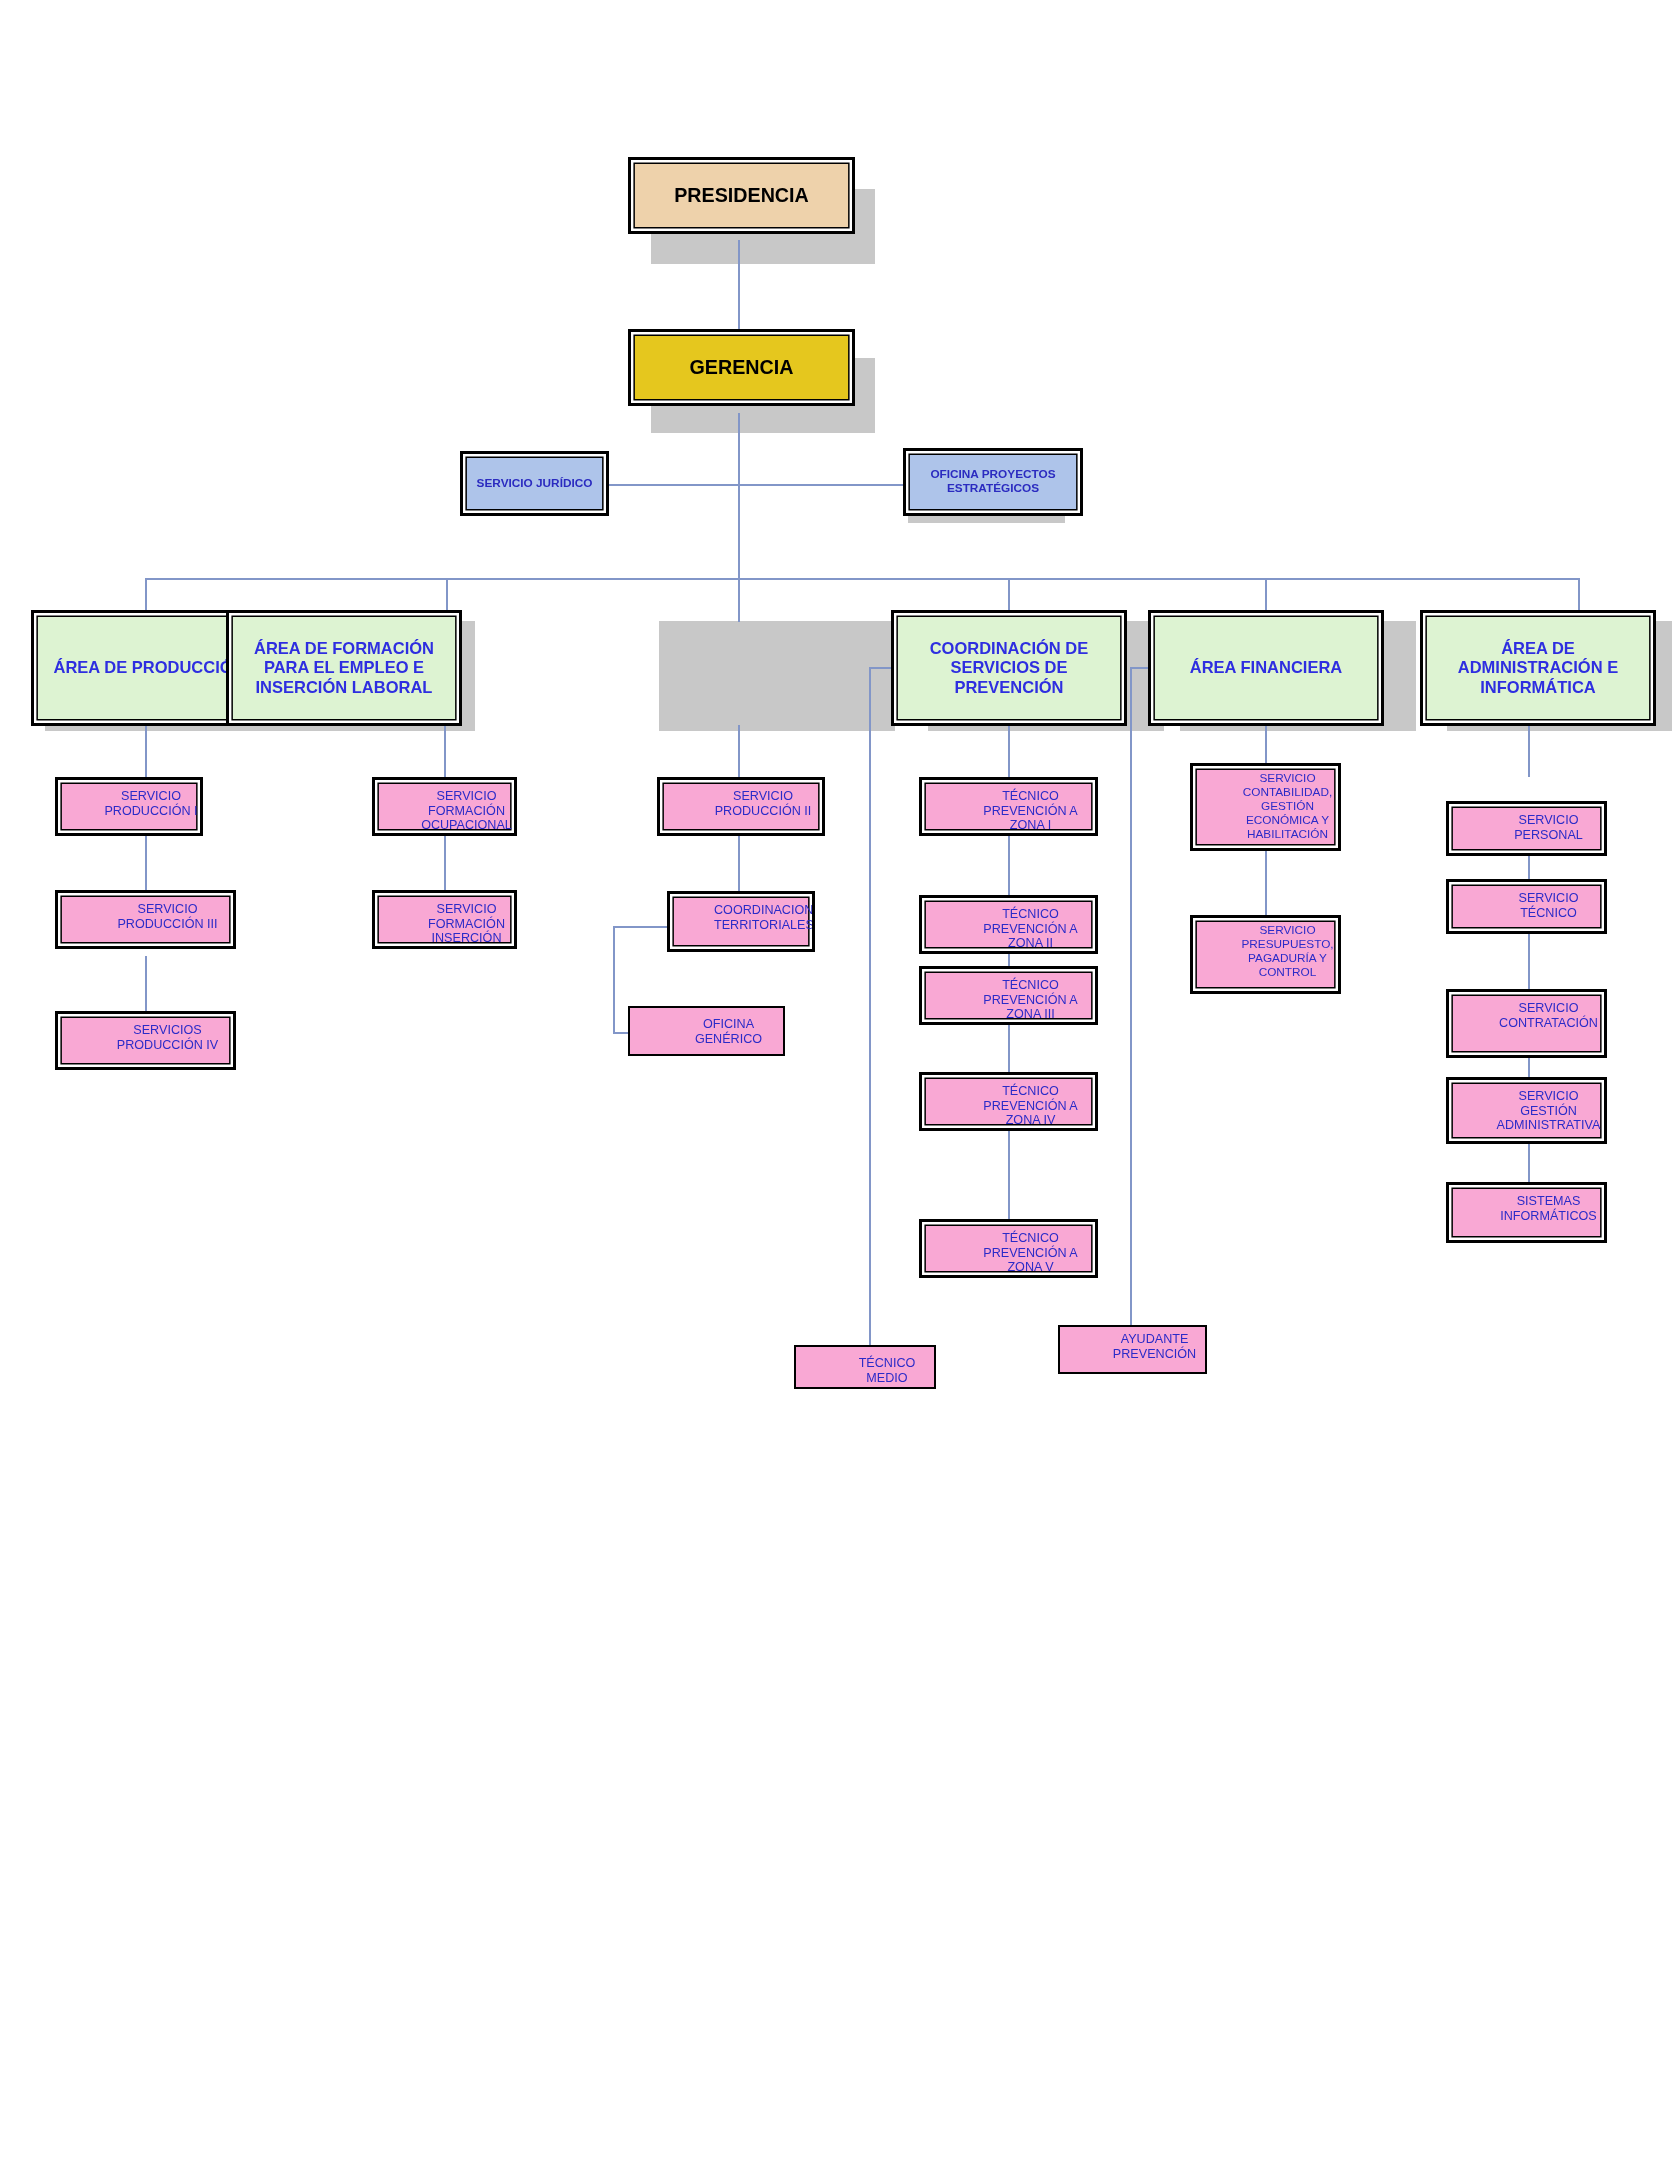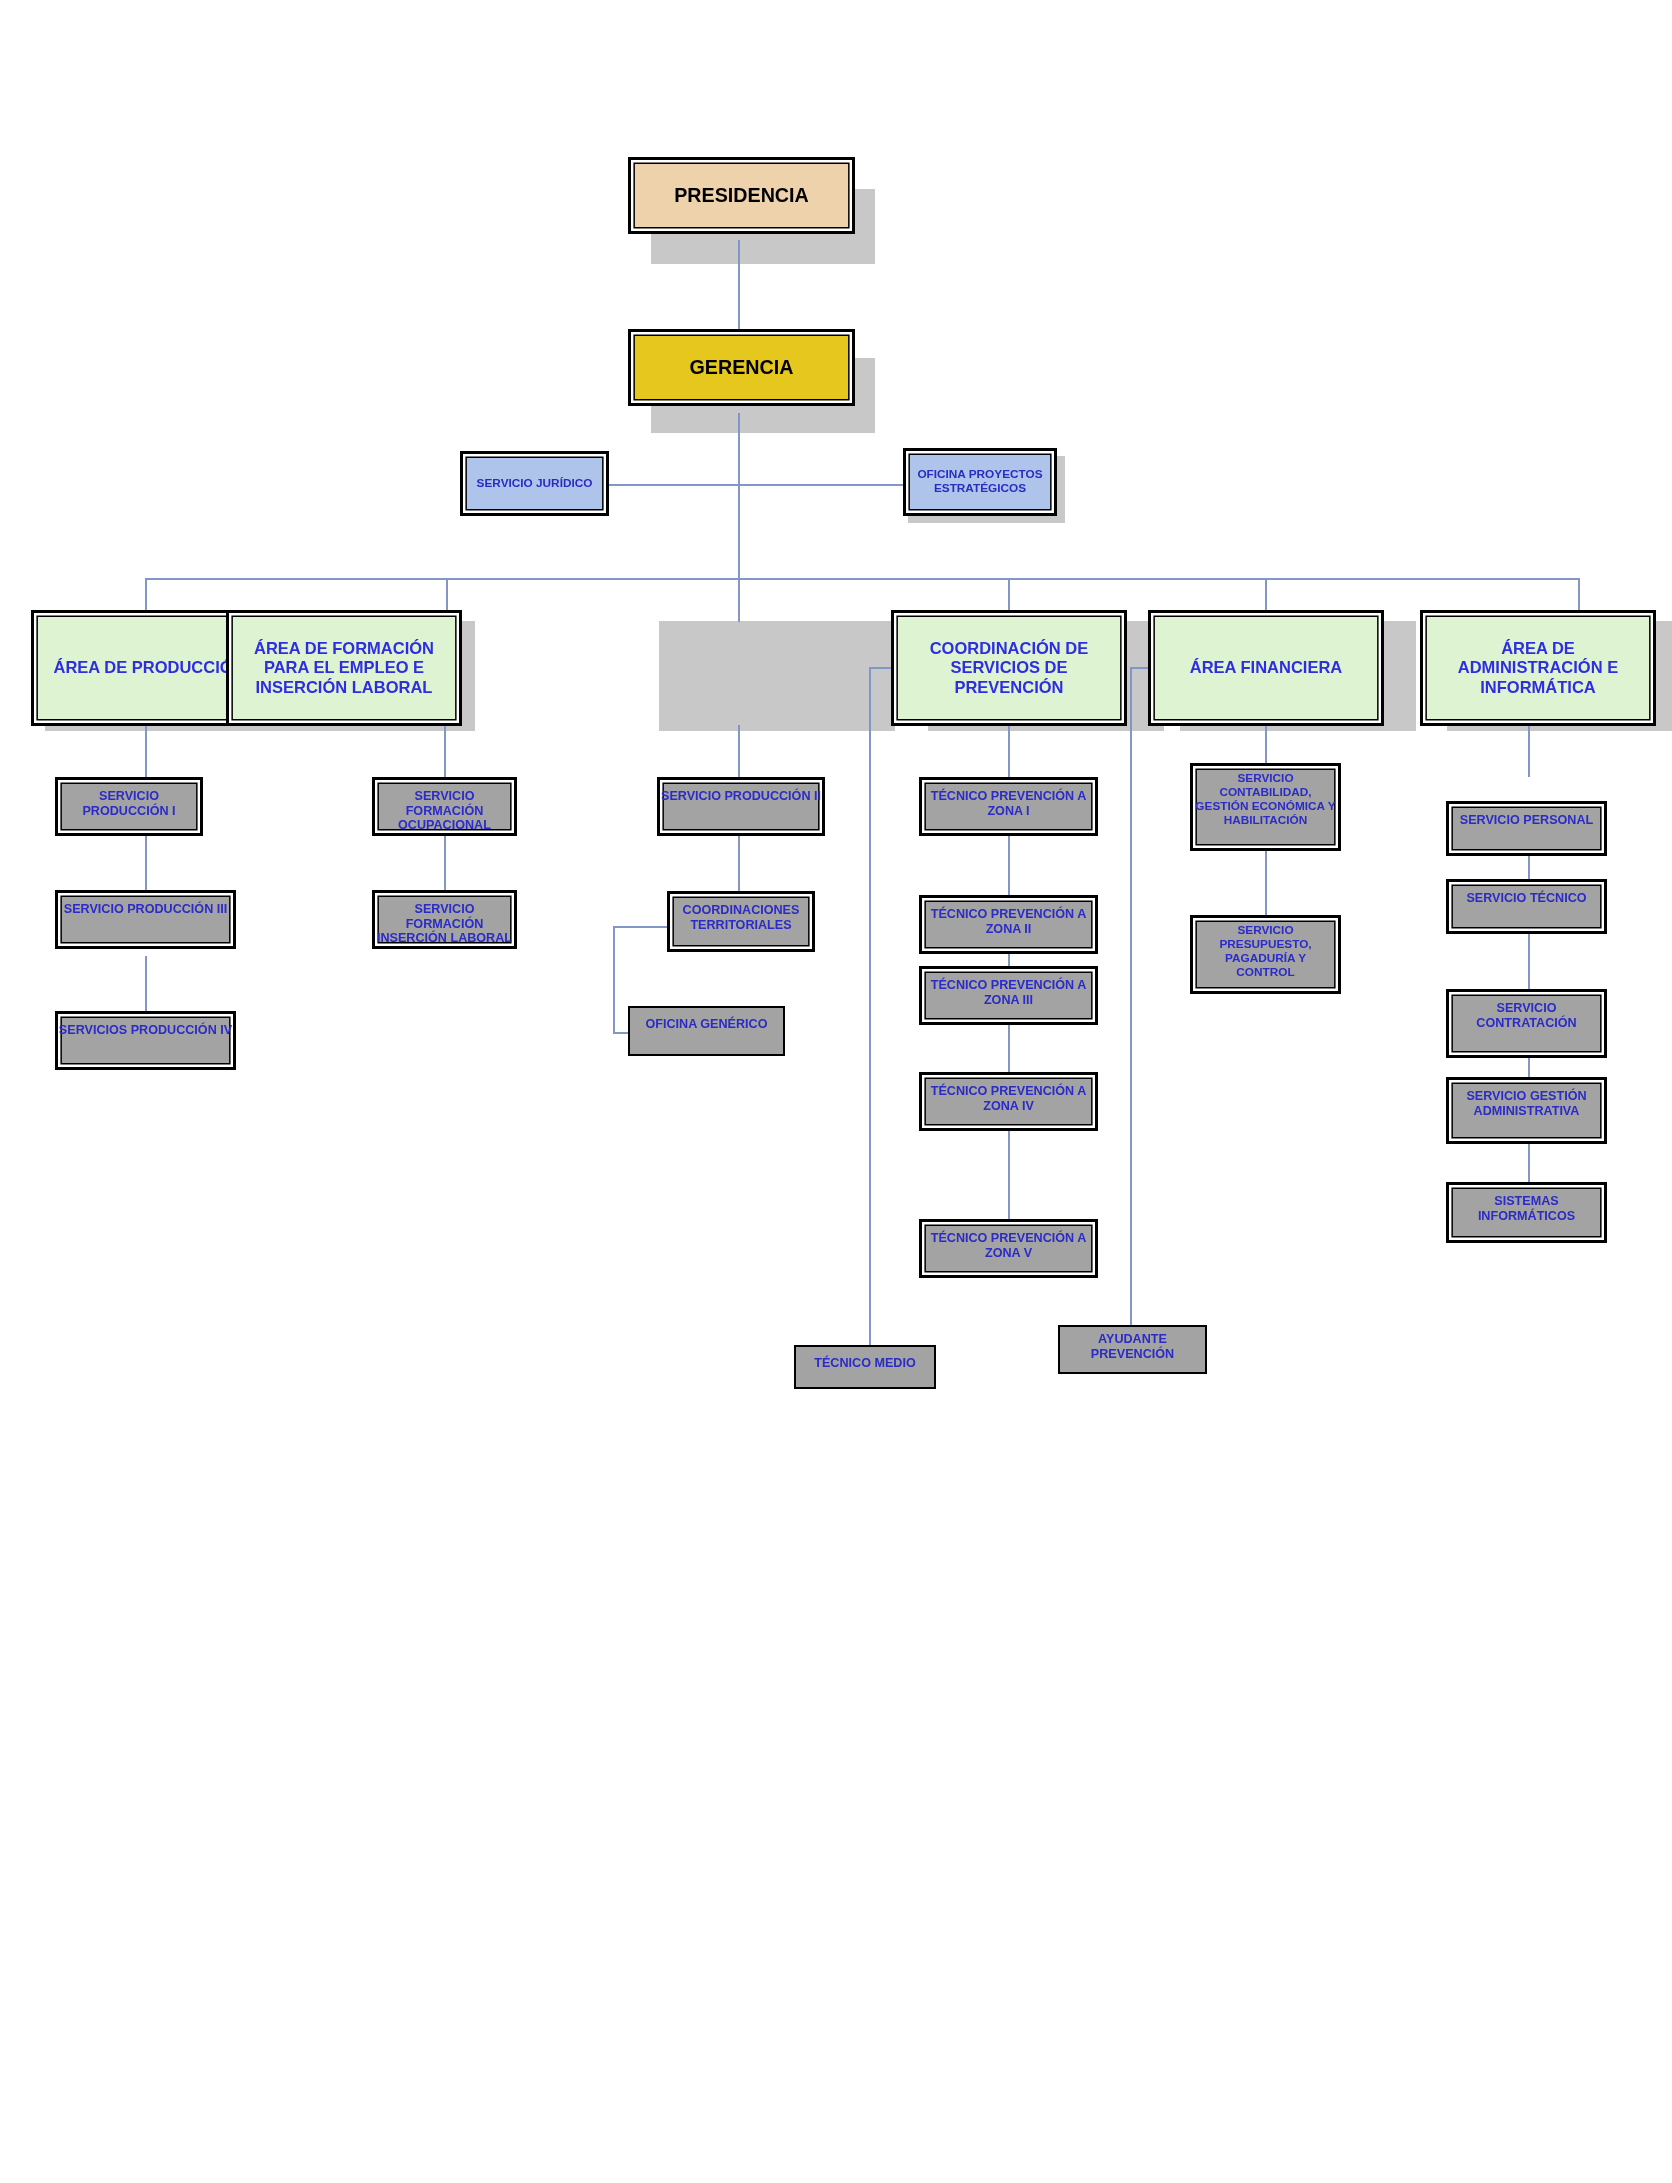--- a/index.html
+++ b/index.html
@@ -84,26 +84,27 @@
   .area{
     background:#ddf3d2;
     align-items:center;
     font-size:16.5px;
     font-weight:bold;
     color:#2e2ee0;
   }
 
   
   .svc{
-    background:#a3a3a3;
+    background:#f9a8d4;
     align-items:flex-start;
     padding-top:8.7px;
     font-size:12.6px;
-    font-weight:bold;
+    font-weight:normal;
     color:#2b2bc8;
+    padding-left:44px;
   }
   .svc.small{font-size:11.8px;}
 </style>
 </head>
 <body>
 
 <div id="page">
 
 
   <div class="shadow" style="left:651px;top:189px;width:224px;height:75px;"></div>
@@ -174,21 +175,21 @@
   </div>
 
   <div class="node dbl top gerencia" style="left:628px;top:329px;width:227px;height:77px;">
     <span class="lbl">GERENCIA</span>
   </div>
 
   <div class="node dbl staff" style="left:460px;top:451px;width:149px;height:65px;">
     <span class="lbl">SERVICIO JURÍDICO</span>
   </div>
 
-  <div class="node dbl staff" style="left:903px;top:448px;width:154px;height:68px;">
+  <div class="node dbl staff" style="left:903px;top:448px;width:180px;height:68px;">
     <span class="lbl">
       <span>OFICINA PROYECTOS</span><br>
       <span>ESTRATÉGICOS</span>
     </span>
   </div>
 
   <div class="node dbl area" style="left:31px;top:610px;width:236px;height:116px;">
     <span class="lbl">ÁREA DE PRODUCCIÓN</span>
   </div>
 

